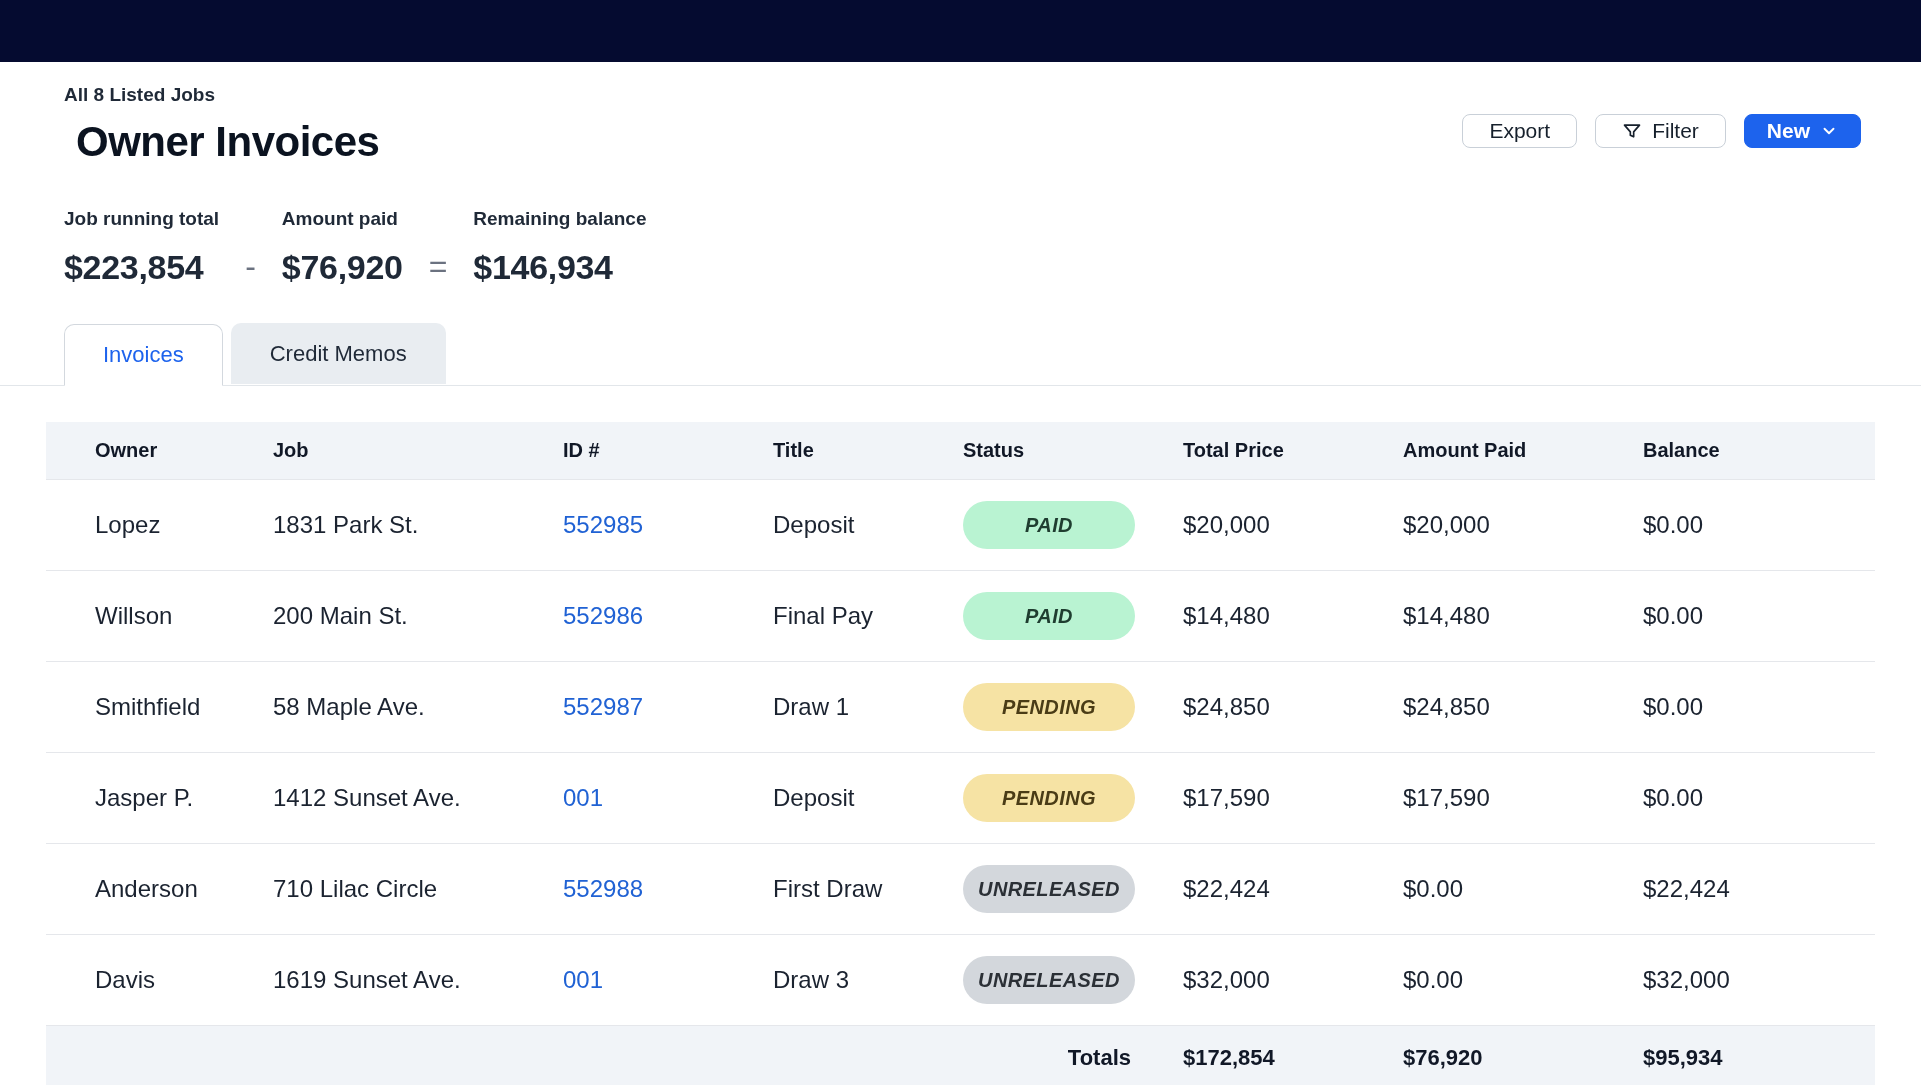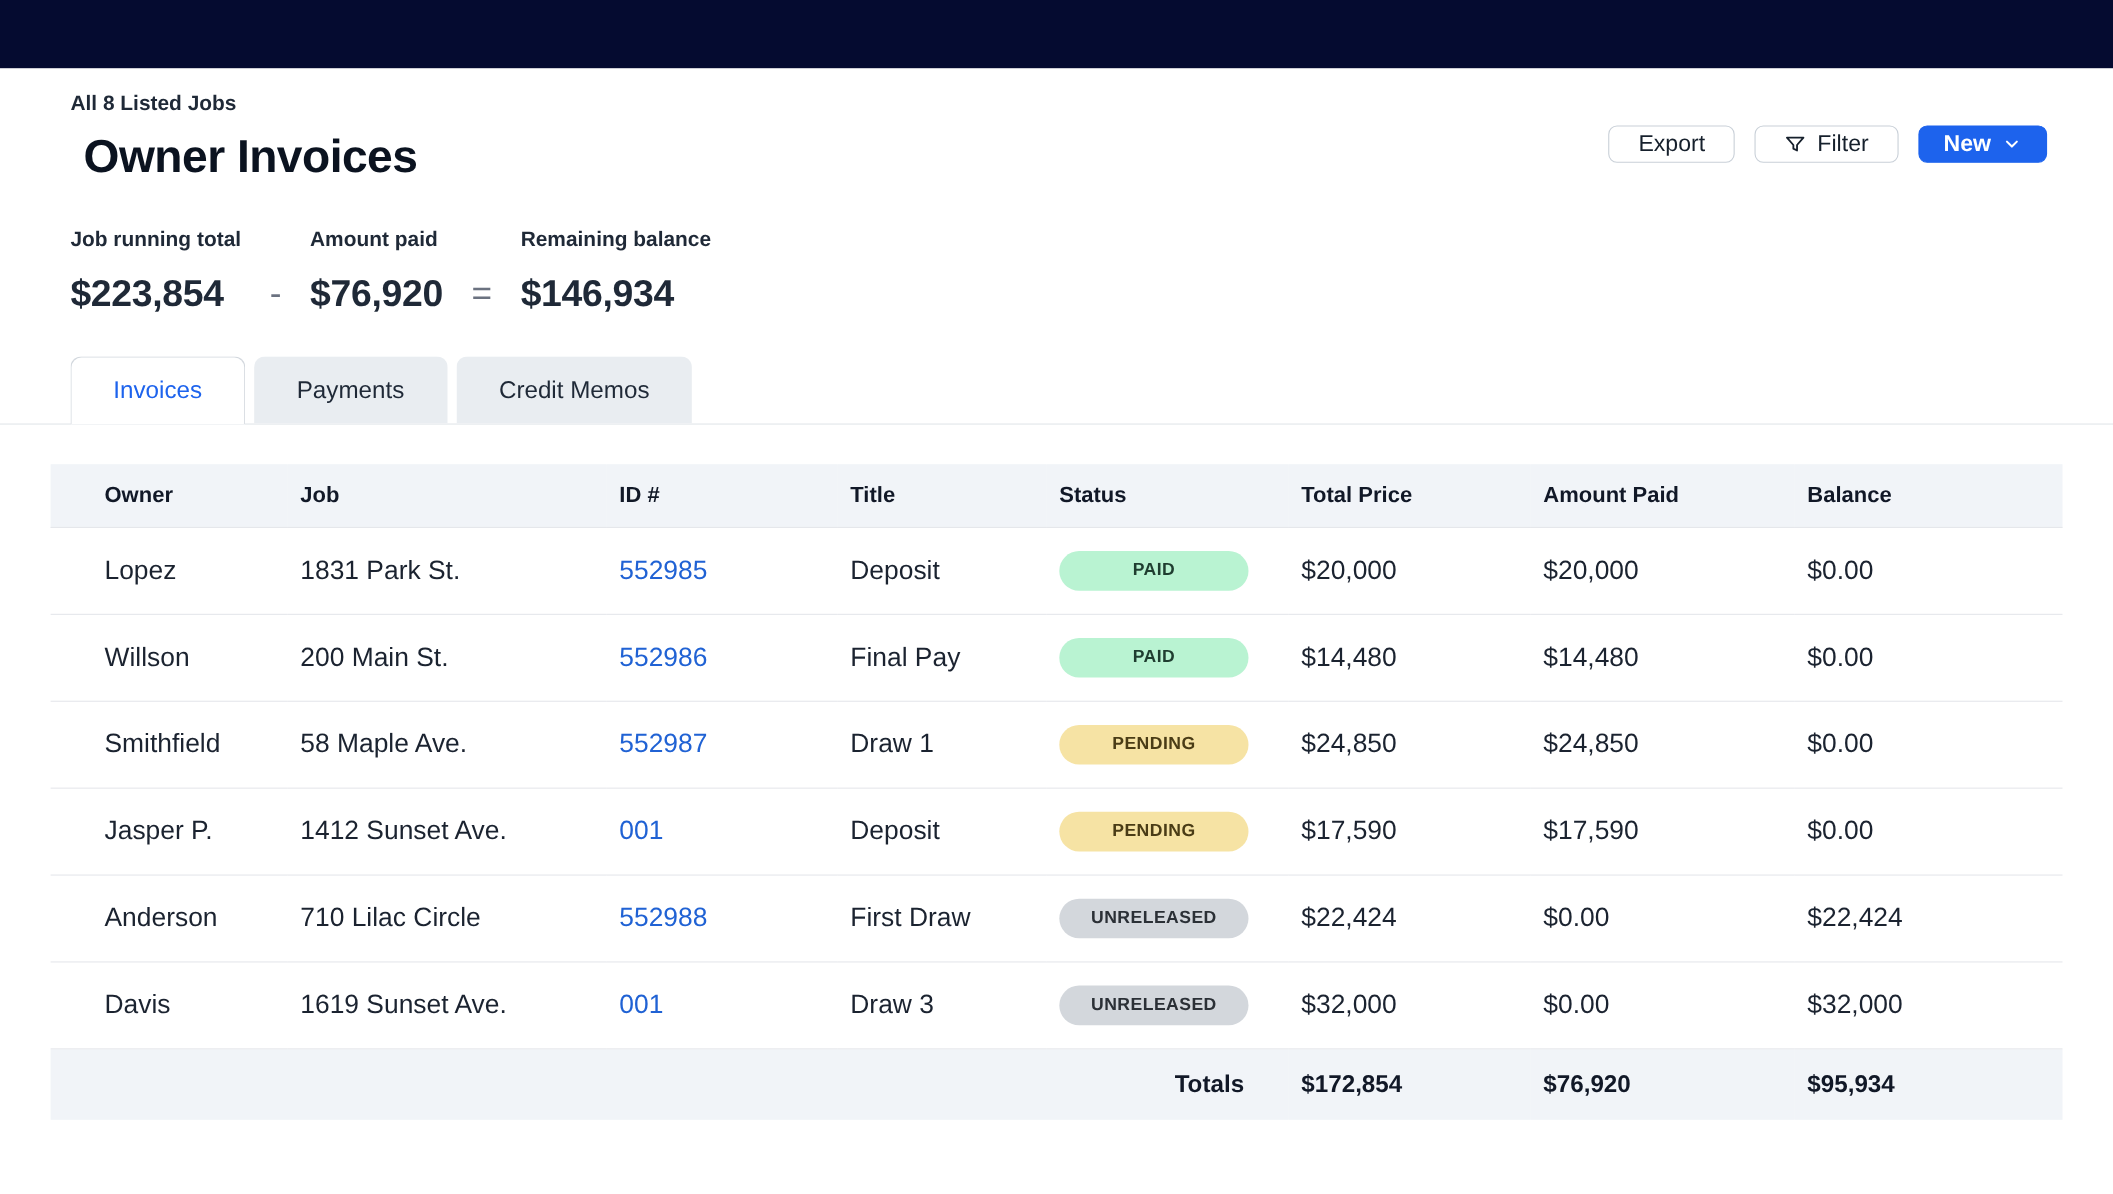--- a/index.html
+++ b/index.html
@@ -77,21 +77,21 @@
   .summary-value { font-size: 34px; font-weight: 700; color: #1f2937; letter-spacing: -0.3px; }
   .summary-op { font-size: 32px; color: #6b7280; padding-bottom: 2px; }
 
   
   .tabs {
     margin-top: 36px;
     padding-left: 64px;
     border-bottom: 1px solid #e2e6ea;
     display: flex;
     gap: 8px;
-    align-items: center;
+    align-items: flex-start;
   }
   .tab {
     padding: 17px 38px;
     font-size: 22px;
     border-radius: 10px 10px 0 0;
     cursor: pointer;
     background: #e9edf1;
     color: #1f2937;
     border: 1px solid transparent;
     border-bottom: none;
@@ -133,25 +133,26 @@
   .id-link {
     color: var(--link, #2062d4);
     text-decoration: none;
     font-weight: 400;
   }
   .badge {
     display: inline-flex;
     align-items: center;
     justify-content: center;
     width: 172px;
-    height: 36px;
+    height: 48px;
     border-radius: 999px;
-    font-size: 16px;
+    font-size: 20px;
     font-weight: 700;
     letter-spacing: 0.4px;
+    font-style: italic;
   }
   tfoot td {
     background: #f1f4f8;
     border-top: 1px solid #e5e7eb;
     font-size: 22px;
     font-weight: 700;
     color: #111827;
     padding: 19px 12px;
     white-space: nowrap;
   }
@@ -202,21 +203,20 @@
   </div>
   <span class="summary-op">=</span>
   <div class="summary-item">
     <span class="summary-label">Remaining balance</span>
     <span class="summary-value">$146,934</span>
   </div>
 </div>
 
 <div class="tabs">
   <div class="tab active">Invoices</div>
-  <div class="tab">Payments</div>
   <div class="tab">Credit Memos</div>
 </div>
 
 <div class="table-wrap">
   <table>
     <colgroup>
       <col style="width:215px">
         <col style="width:290px">
         <col style="width:210px">
         <col style="width:190px">

